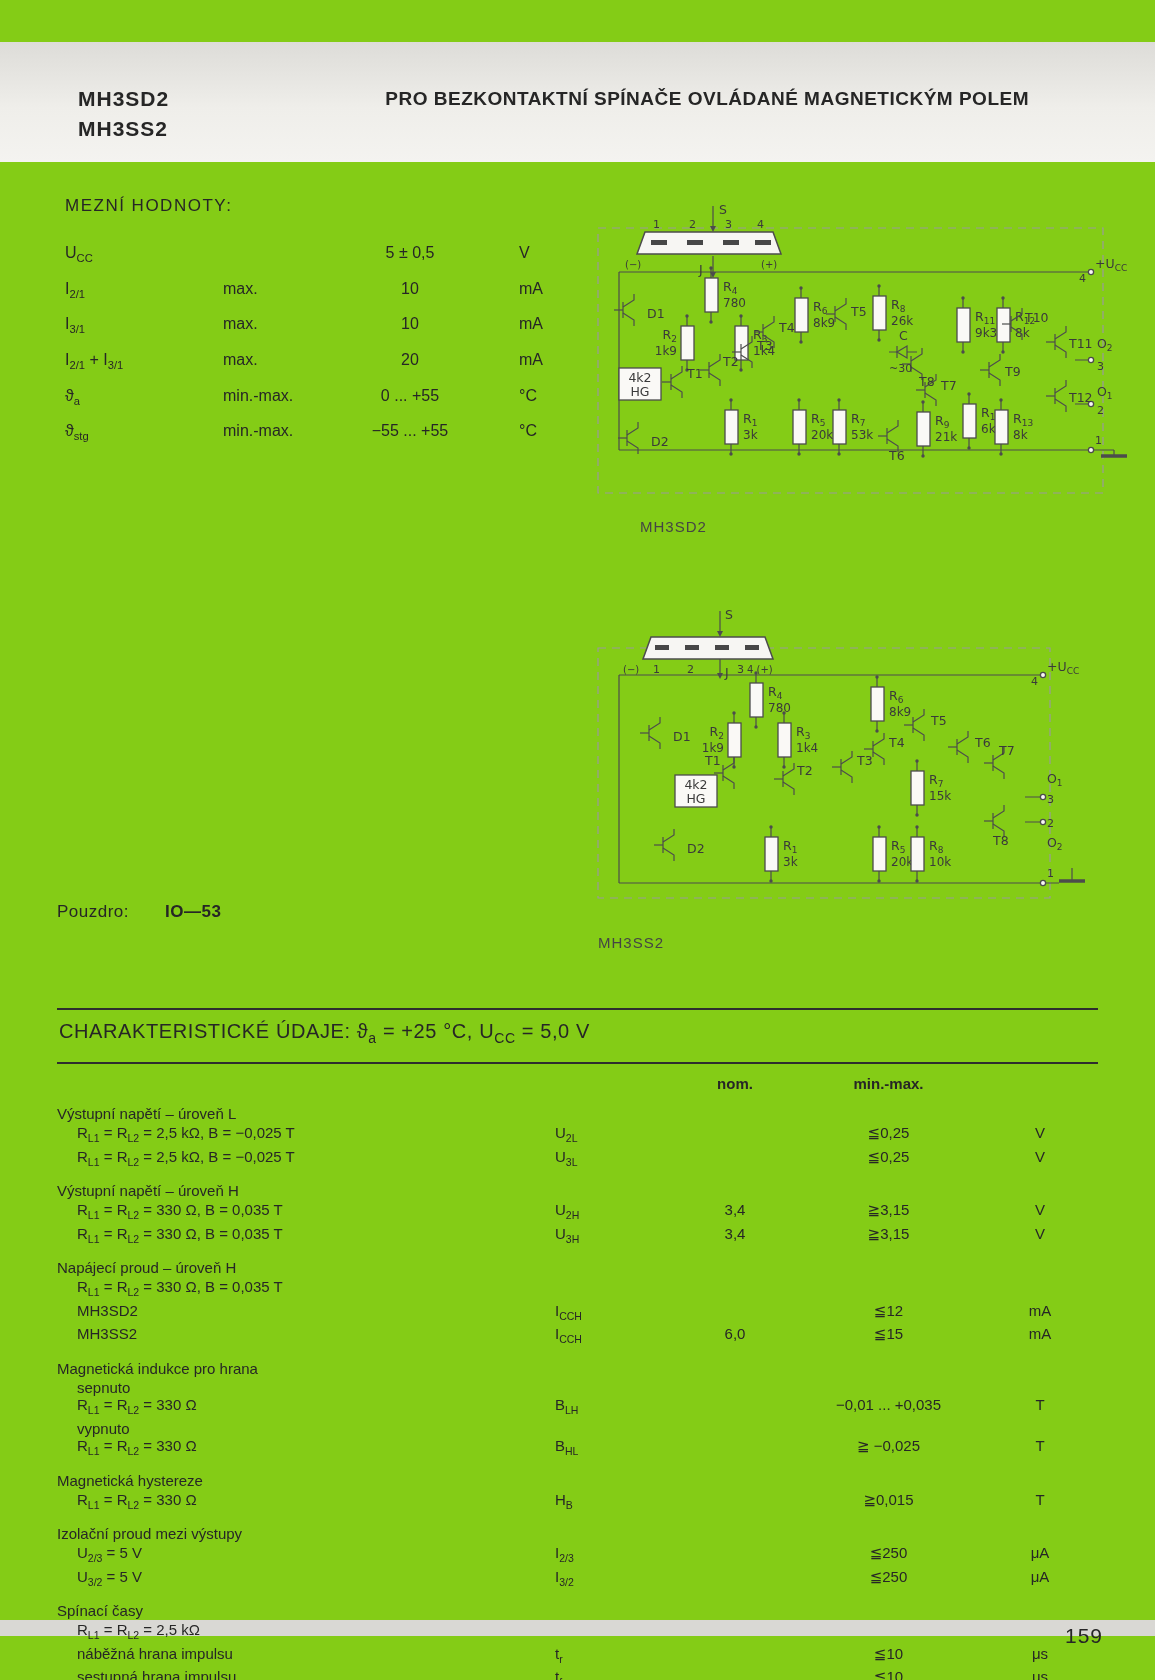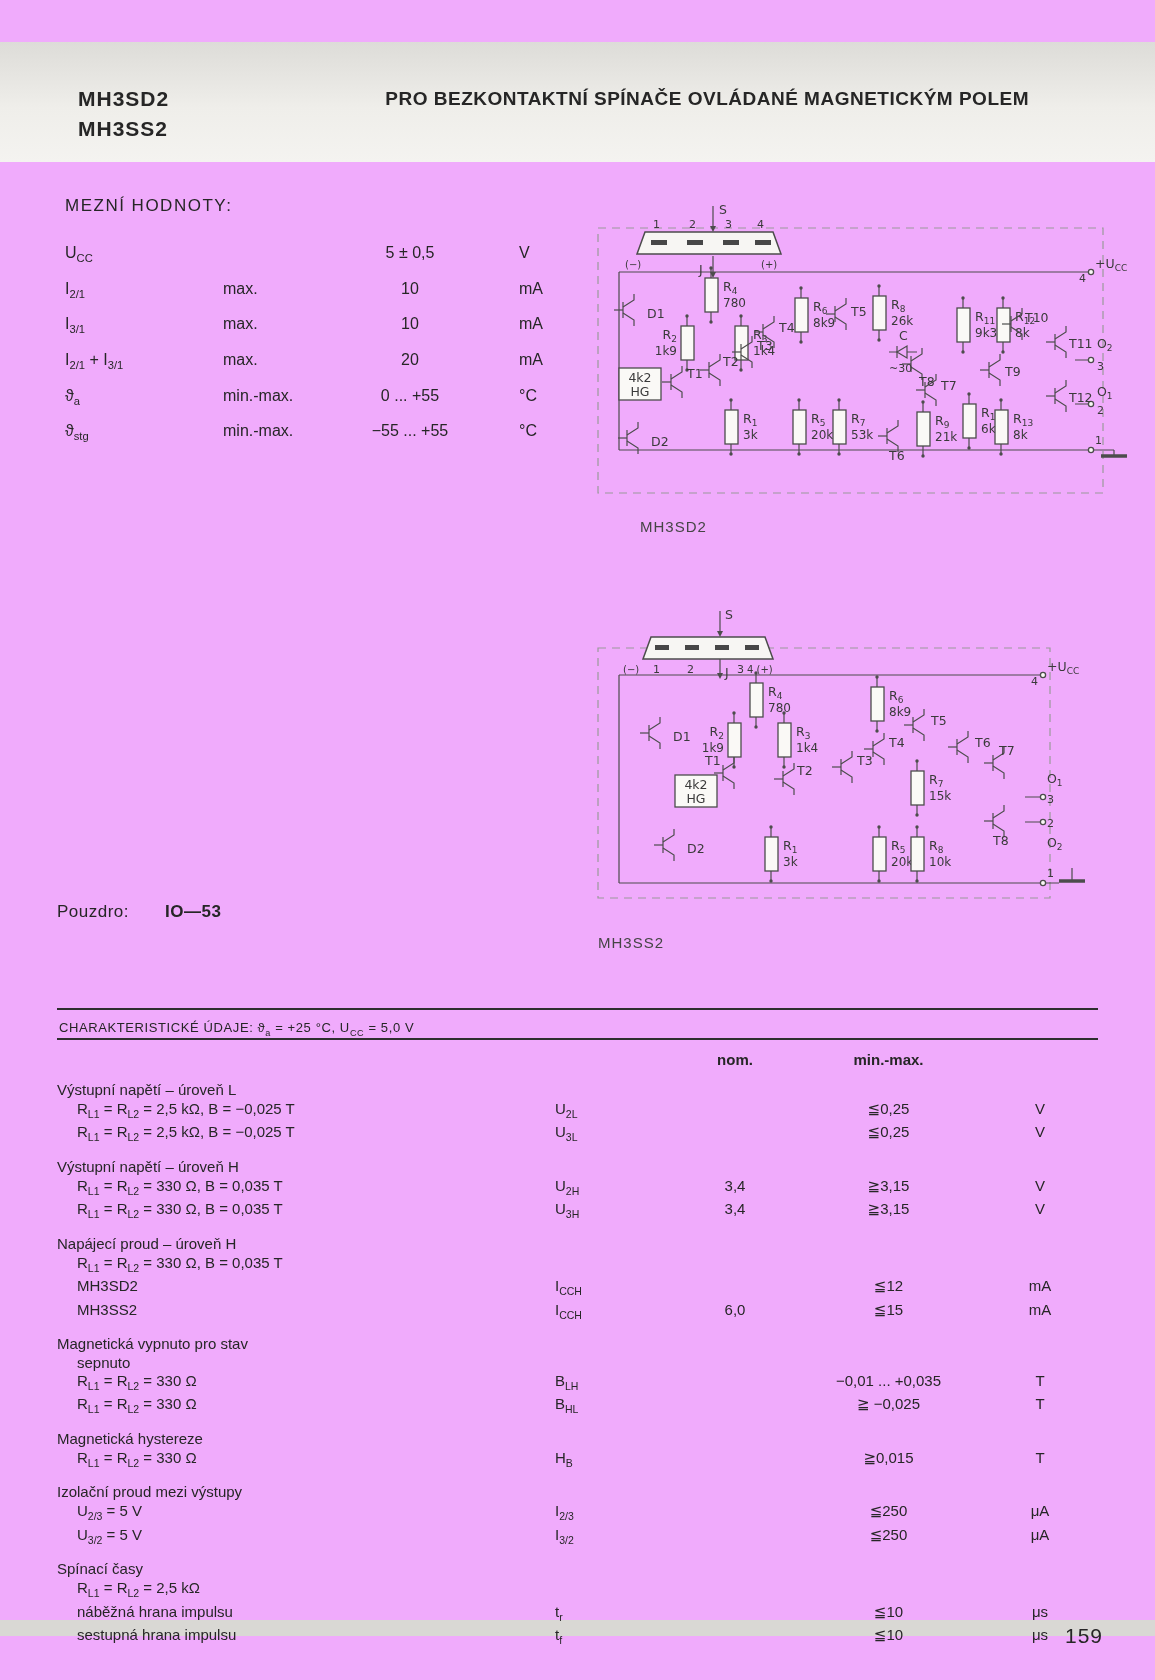--- a/index.html
+++ b/index.html
@@ -1,16 +1,16 @@
 <!DOCTYPE html>
 <html><head>
 <meta charset="utf-8">
 <style>
   html,body{margin:0;padding:0;background:#cfcecb;}
-  .page{position:relative;width:1155px;height:1680px;background:#f0abfc;overflow:hidden;
+  .page{position:relative;width:1155px;height:1680px;background:#84cc16;overflow:hidden;
         font-family:"Liberation Sans",sans-serif;color:#262626;}
   .band-top{position:absolute;left:0;top:42px;width:1155px;height:120px;
             background:linear-gradient(#dddcd8,#efeeea 55%,#f4f3f0);}
   .band-bottom{position:absolute;left:0;top:1620px;width:1155px;height:16px;background:#d9d8d4;}
   
   .partnos{position:absolute;left:78px;top:84px;font-size:21px;font-weight:bold;line-height:30px;letter-spacing:1px;}
   .titles{position:absolute;left:300px;right:126px;top:84px;text-align:right;
           font-size:19px;font-weight:bold;line-height:29px;letter-spacing:.5px;}
   
   .limits{position:absolute;left:57px;top:196px;width:540px;margin-left:8px;}
@@ -33,21 +33,21 @@
   svg text{fill:#3a3a3a;}
   .cap{position:absolute;font-size:15px;letter-spacing:1px;color:#454545;}
   #cap1{left:640px;top:518px;}
   #cap2{left:598px;top:934px;}
   
   .pouzdro{position:absolute;left:57px;top:902px;font-size:17px;letter-spacing:.5px;}
   .pouzdro b{font-weight:bold;margin-left:36px;}
   
   .chars{position:absolute;left:57px;top:1008px;width:1041px;}
   .chead{border-top:2.5px solid #2e2e2e;border-bottom:2px solid #2e2e2e;
-         padding:10px 0 0 2px;font-size:13px;letter-spacing:.6px;}
+         padding:10px 0 16px 2px;font-size:20px;letter-spacing:.6px;}
   .crow{display:grid;grid-template-columns:498px 120px 120px 187px 116px;
         font-size:15px;line-height:17.5px;}
   .colhead{margin-top:10px;font-weight:bold;line-height:20px;}
   .c-nom,.c-mm,.c-unit{text-align:center;}
   .sec-title{margin-top:10px;font-size:15px;line-height:20px;}
   .c-cond{padding-left:20px;}
   
   .pageno{position:absolute;right:52px;top:1624px;font-size:21px;letter-spacing:1px;}
 </style>
 </head>
@@ -580,38 +580,45 @@
   </div>
 
   <div class="crow">
     <span class="c-cond">MH3SS2</span>
     <span class="c-sym">I<sub>CCH</sub></span>
     <span class="c-nom">6,0</span>
     <span class="c-mm">≦15</span>
     <span class="c-unit">mA</span>
   </div>
 
-  <div class="sec-title">Magnetická vypnuto pro stav</div>
+  <div class="sec-title">Magnetická indukce pro hrana</div>
 
   <div class="crow">
     <span class="c-cond">sepnuto</span>
     <span class="c-sym"></span>
     <span class="c-nom"></span>
     <span class="c-mm"></span>
     <span class="c-unit"></span>
   </div>
 
   <div class="crow">
     <span class="c-cond">R<sub>L1</sub> = R<sub>L2</sub> = 330 Ω</span>
     <span class="c-sym">B<sub>LH</sub></span>
     <span class="c-nom"></span>
     <span class="c-mm">−0,01 ... +0,035</span>
     <span class="c-unit">T</span>
   </div>
 
+  <div class="crow">
+    <span class="c-cond">vypnuto</span>
+    <span class="c-sym"></span>
+    <span class="c-nom"></span>
+    <span class="c-mm"></span>
+    <span class="c-unit"></span>
+  </div>
 
   <div class="crow">
     <span class="c-cond">R<sub>L1</sub> = R<sub>L2</sub> = 330 Ω</span>
     <span class="c-sym">B<sub>HL</sub></span>
     <span class="c-nom"></span>
     <span class="c-mm">≧ −0,025</span>
     <span class="c-unit">T</span>
   </div>
 
   <div class="sec-title">Magnetická hystereze</div>

